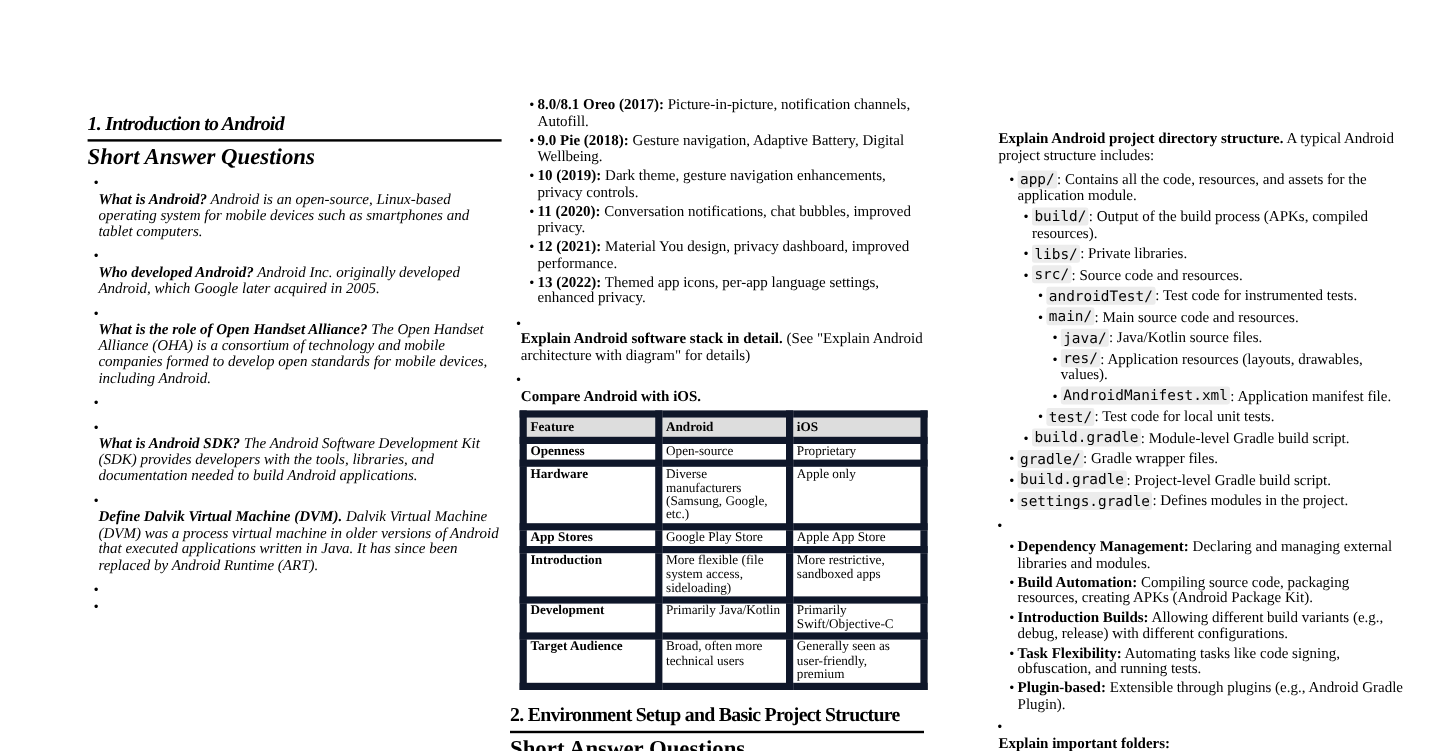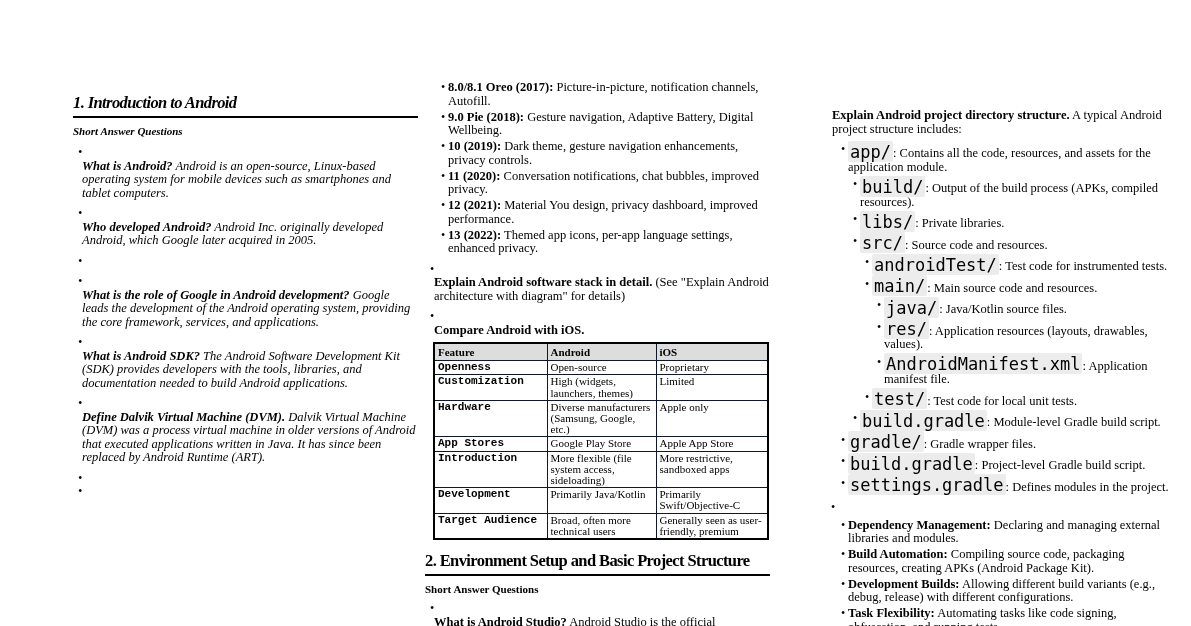--- a/index.html
+++ b/index.html
@@ -17,21 +17,21 @@
   .col-right { left: 795px; padding-top: 109px; margin-left: 34px; }
 
   h1.sec {
     font-size: 16.5px; line-height: 18px; font-weight: bold;
     margin: 0; padding-bottom: 4px;
     border-bottom: 2px solid var(--rule-color, #000);
     letter-spacing: -0.6px; white-space: nowrap;
   }
   .col-left h1.sec { margin-top: 13px; }
   h1.sec.after-table { margin-top: 12px; }
-  h2.sub { font-size: 11px; line-height: 15px; font-weight: bold; margin: 6px 0 0 0; }
+  h2.sub { font-size: 19px; line-height: 15px; font-weight: bold; margin: 6px 0 0 0; }
 
   .loose-item { margin-top: 7px; }
   .loose-item.tight-top { margin-top: 5px; }
   .bullet-line { height: 13.5px; padding-left: 5px; font-size: 12px; }
   .col-right .bullet-line { padding-left: 2px; }
   .loose-item p { margin: 0; padding-left: 9px; }
   .col-right .loose-item p { padding-left: 3px; }
   p.intro { margin: 0; padding-left: 3px; }
 
   ul { list-style: none; margin: 0; padding: 0; }
@@ -48,62 +48,62 @@
   ul.dir li.lvl2 { padding-left: 31px; } ul.dir li.lvl2 .blt { left: 24px; }
   ul.dir li.lvl3 { padding-left: 43px; } ul.dir li.lvl3 .blt { left: 36px; }
   ul.dir li.lvl4 { padding-left: 55px; } ul.dir li.lvl4 .blt { left: 48px; }
 
   ul.pts { margin-top: 4px; }
   ul.pts li { padding-left: 19px; margin-top: 2.5px; }
   ul.pts li .blt { left: 12px; }
 
   code.codespan {
     font-family: "DejaVu Sans Mono", monospace;
-    font-size: 17px; line-height: 1;
+    font-size: 12px; line-height: 1;
     background: var(--code-bg, #ececec);
     padding: 0.5px 2px; border-radius: 2px;
   }
 
   table.cmp {
     border-collapse: collapse; table-layout: fixed;
     margin: 5px 0 0 8px; width: 334px;
     font-size: 11px; line-height: 11.2px;
     border: 2px solid #000;
   }
   table.cmp th, table.cmp td {
-    border: 1px solid #0f172a; padding: 1px 3px;
+    border: 6px solid #0f172a; padding: 1px 3px;
     vertical-align: top; text-align: left; font-weight: normal;
     overflow: hidden;
   }
   table.cmp thead th { background: var(--th-bg, #ddd); font-weight: bold; padding: 2.5px 3px; }
-  table.cmp td.rowhead { font-weight: bold; font-family: Liberation Mono, monospace; }
+  table.cmp td.rowhead { font-weight: bold; }
 </style>
 </head>
 <body>
 
 <div class="page">
 
   <div class="col col-left">
     <h1 class="sec">1. Introduction to Android</h1>
     <h2 class="sub">Short Answer Questions</h2>
     <div id="qaList">
         <div class="loose-item">
           <div class="bullet-line">•</div>
           <p><b>What is Android?</b> Android is an open-source, Linux-based operating system for mobile devices such as smartphones and tablet computers.</p>
         </div>
         <div class="loose-item">
           <div class="bullet-line">•</div>
           <p><b>Who developed Android?</b> Android Inc. originally developed Android, which Google later acquired in 2005.</p>
         </div>
         <div class="loose-item">
           <div class="bullet-line">•</div>
-        </div>
-        <div class="loose-item">
-          <div class="bullet-line">•</div>
-          <p><b>What is the role of Google in Android development?</b> Google leads the development of the Android operating system, providing the core framework, services, and applications.</p>
+          <p><b>What is the role of Open Handset Alliance?</b> The Open Handset Alliance (OHA) is a consortium of technology and mobile companies formed to develop open standards for mobile devices, including Android.</p>
+        </div>
+        <div class="loose-item">
+          <div class="bullet-line">•</div>
         </div>
         <div class="loose-item">
           <div class="bullet-line">•</div>
           <p><b>What is Android SDK?</b> The Android Software Development Kit (SDK) provides developers with the tools, libraries, and documentation needed to build Android applications.</p>
         </div>
         <div class="loose-item">
           <div class="bullet-line">•</div>
           <p><b>Define Dalvik Virtual Machine (DVM).</b> Dalvik Virtual Machine (DVM) was a process virtual machine in older versions of Android that executed applications written in Java. It has since been replaced by Android Runtime (ART).</p>
         </div>
         <div class="loose-item">
@@ -144,25 +144,20 @@
             <th>Feature</th>
             <th>Android</th>
             <th>iOS</th>
           </tr>
         </thead>
       <tbody id="cmpBody">
           <tr>
             <td class="rowhead">Openness</td>
             <td>Open-source</td>
             <td>Proprietary</td>
-          </tr>
-          <tr>
-            <td class="rowhead">Customization</td>
-            <td>High (widgets, launchers, themes)</td>
-            <td>Limited</td>
           </tr>
           <tr>
             <td class="rowhead">Hardware</td>
             <td>Diverse manufacturers (Samsung, Google, etc.)</td>
             <td>Apple only</td>
           </tr>
           <tr>
             <td class="rowhead">App Stores</td>
             <td>Google Play Store</td>
             <td>Apple App Store</td>
@@ -214,21 +209,21 @@
         <li class="lvl1"><span class="blt">•</span><code class="codespan">settings.gradle</code>: Defines modules in the project.</li>
       </ul>
 
     <div class="loose-item">
       <div class="bullet-line">•</div>
     </div>
 
     <ul id="gradlePoints" class="pts">
         <li><span class="blt">•</span><b>Dependency Management:</b> Declaring and managing external libraries and modules.</li>
         <li><span class="blt">•</span><b>Build Automation:</b> Compiling source code, packaging resources, creating APKs (Android Package Kit).</li>
-        <li><span class="blt">•</span><b>Development Builds:</b> Allowing different build variants (e.g., debug, release) with different configurations.</li>
+        <li><span class="blt">•</span><b>Introduction Builds:</b> Allowing different build variants (e.g., debug, release) with different configurations.</li>
         <li><span class="blt">•</span><b>Task Flexibility:</b> Automating tasks like code signing, obfuscation, and running tests.</li>
         <li><span class="blt">•</span><b>Plugin-based:</b> Extensible through plugins (e.g., Android Gradle Plugin).</li>
       </ul>
 
     <div class="loose-item tight-top">
       <div class="bullet-line">•</div>
       <p><b>Explain important folders:</b></p>
     </div>
   </div>
 

